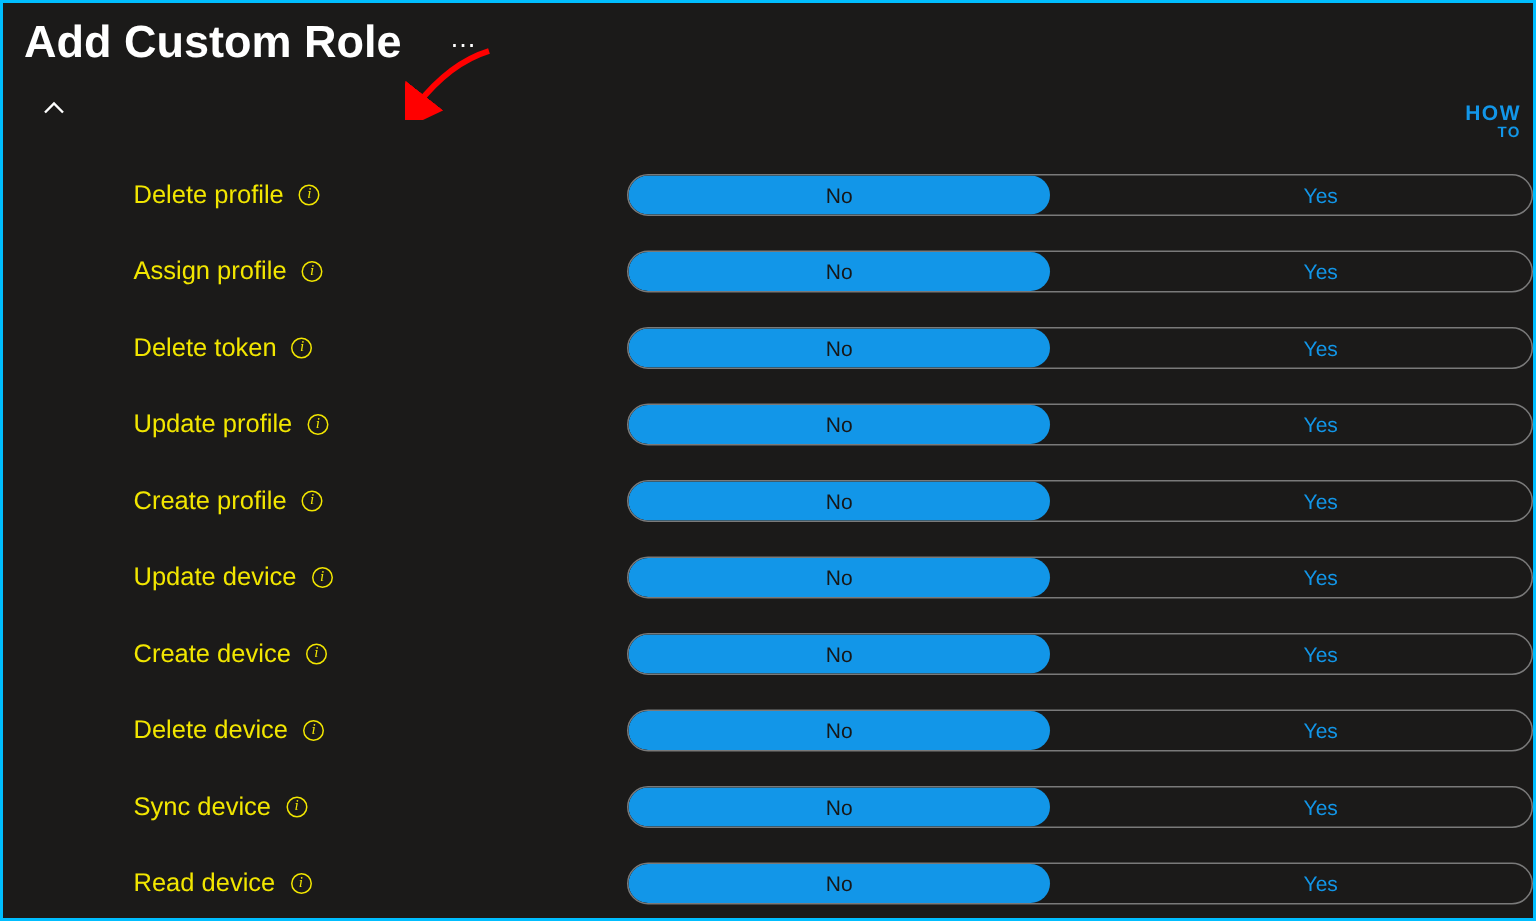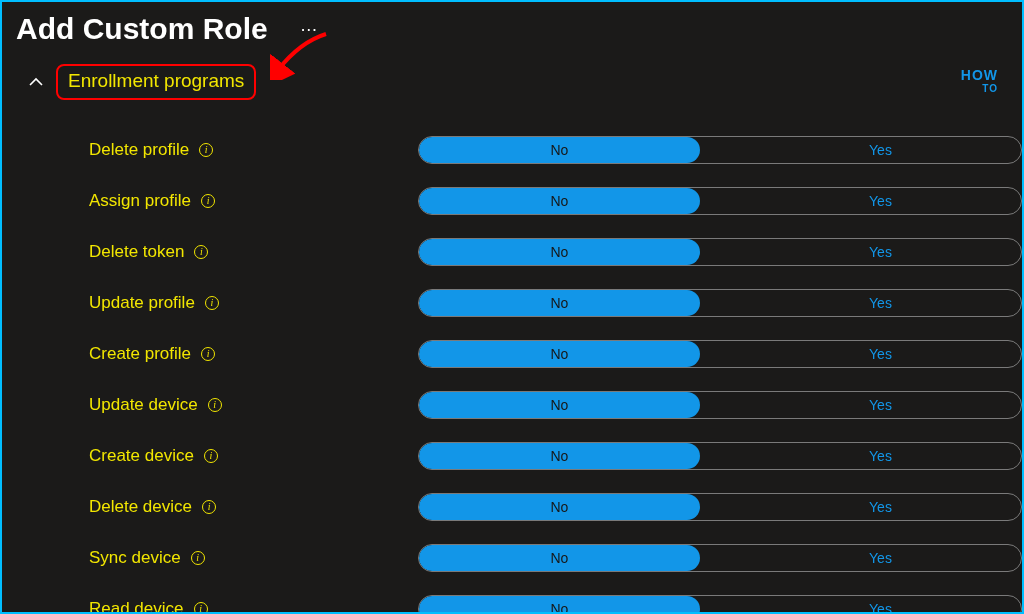--- a/index.html
+++ b/index.html
@@ -116,21 +116,21 @@
     color: #171717;
     border-radius: 16px;
   }
   .toggle-opt.unselected {
     background: transparent;
     color: #1296e8;
   }
   .watermark {
     position: absolute;
     top: 66px;
-    right: 24px;
+    right: 8px;
     display: flex;
     align-items: center;
     gap: 6px;
   }
   .wm-how {
     text-align: right;
     line-height: 14px;
   }
   .wm-how .h1 { color: #1296e8; font-size: 14px; font-weight: 700; letter-spacing: 1px; }
   .wm-how .h2 { color: #1296e8; font-size: 10px; font-weight: 700; letter-spacing: 1px; }
@@ -147,23 +147,20 @@
 
 <div class="header">
   <div class="page-title">Add Custom Role</div>
   <div class="dots">…</div>
 </div>
 
 <div class="section-row">
   <svg class="chevron" viewBox="0 0 16 16">
     <path d="M2 11 L8 5 L14 11" stroke="#ffffff" stroke-width="1.6" fill="none"></path>
   </svg>
-  <span class="section-title-box">
-    <span class="section-title">Enrollment programs</span>
-  </span>
   <svg class="arrow" viewBox="0 0 60 50">
     <defs>
       <marker id="ah" markerWidth="8" markerHeight="8" refX="2" refY="4" orient="auto">
         <path d="M0,0 L8,4 L0,8 Z" fill="#ff0000"></path>
       </marker>
     </defs>
     <path d="M56 4 Q30 12 8 40" stroke="#ff0000" stroke-width="4" fill="none" marker-end="url(#ah)"></path>
   </svg>
 </div>
 

